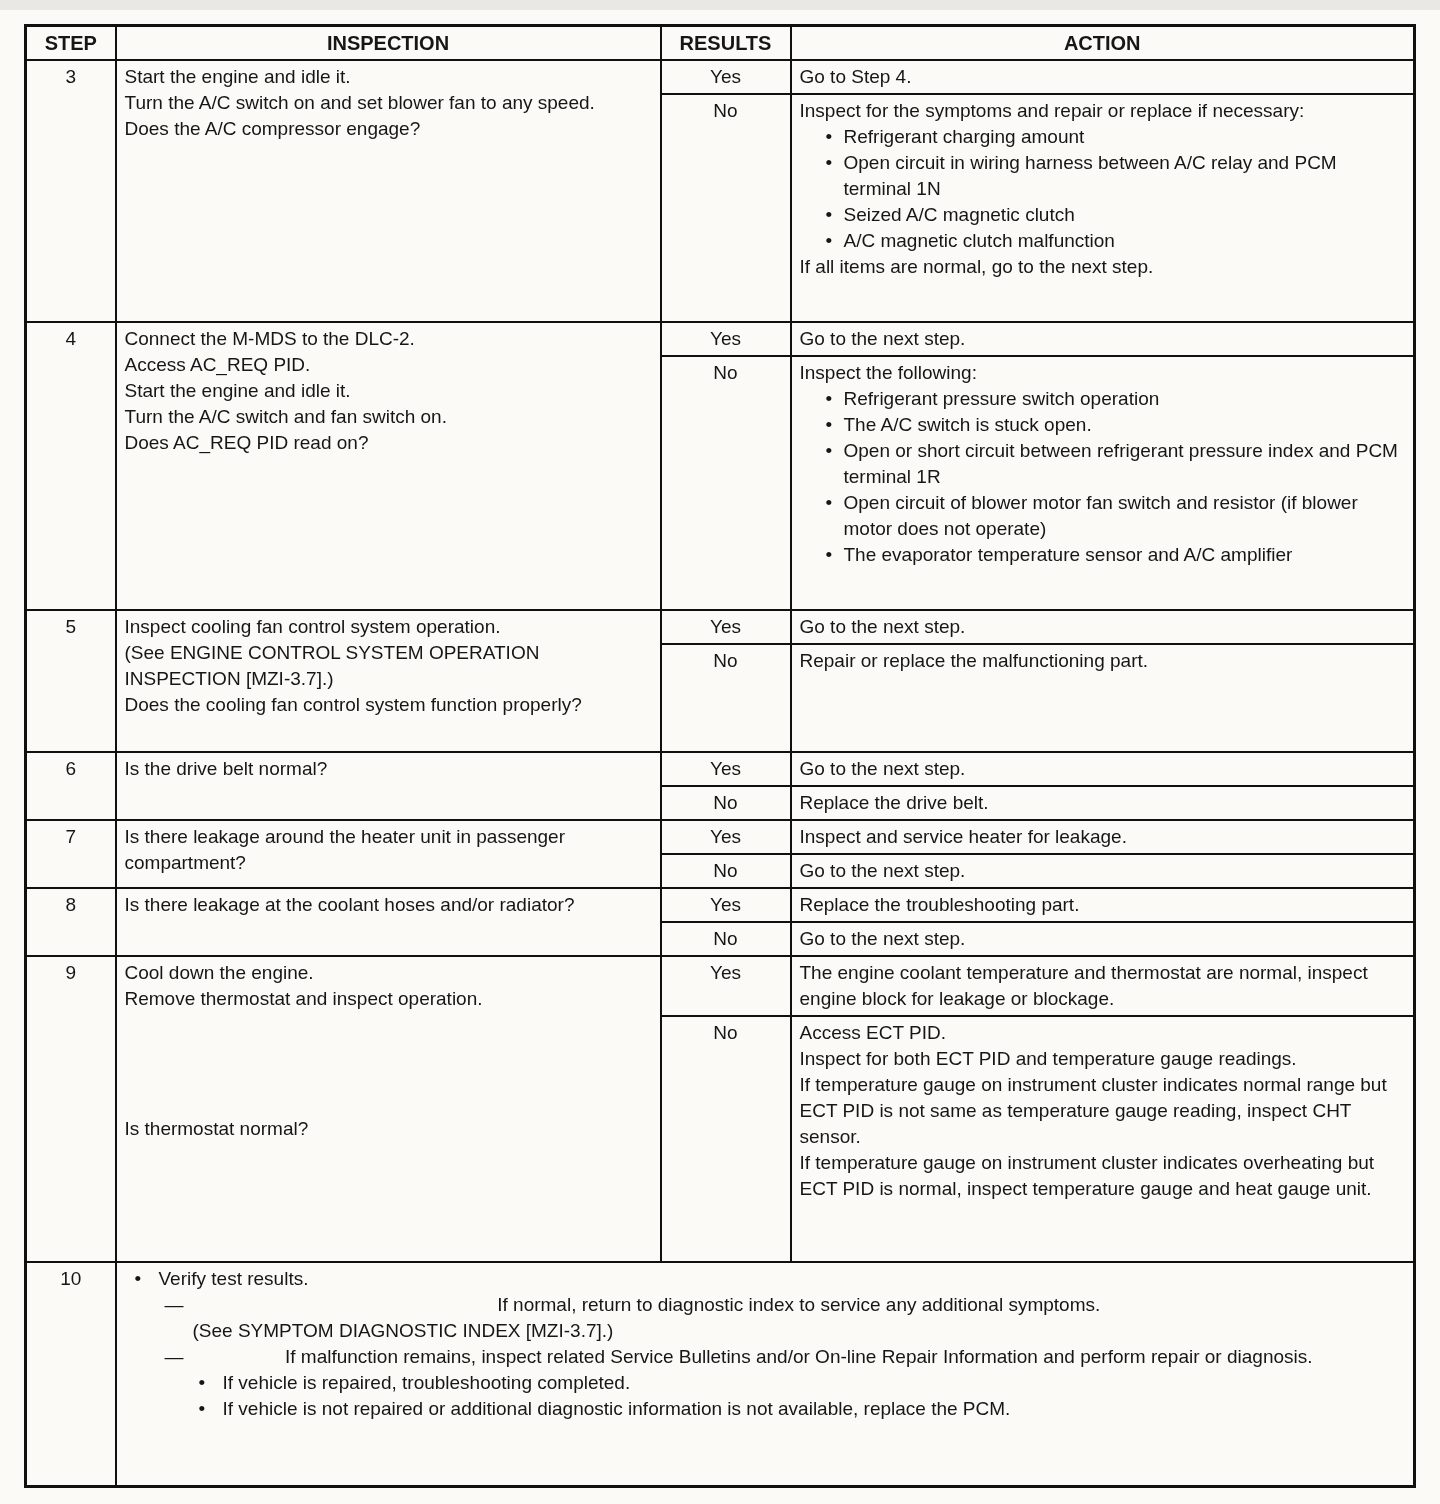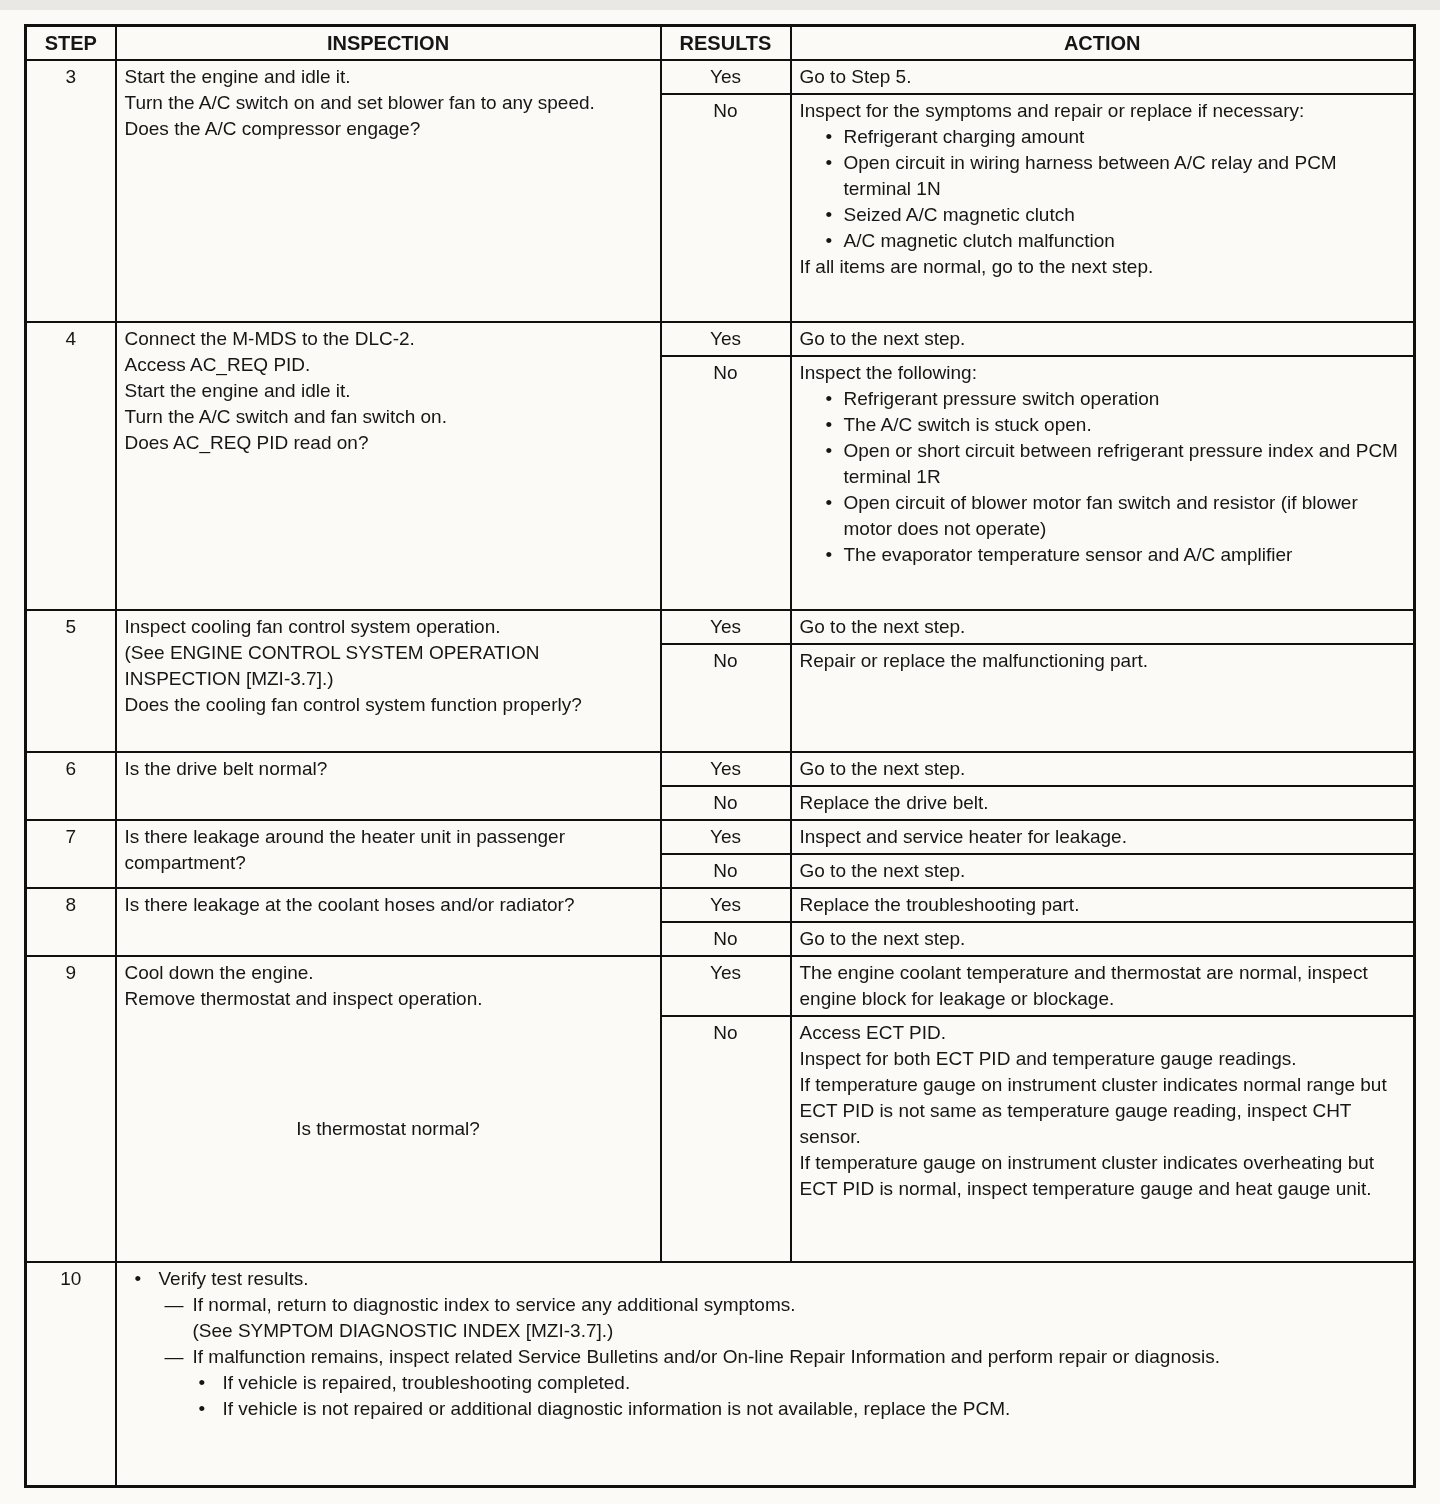--- a/index.html
+++ b/index.html
@@ -53,26 +53,26 @@
   }
   ul.bullets li::before {
     content: "\2022";
     position: absolute;
     left: 2px;
     top: 0;
   }
   
   .vline { position: relative; }
   .lvl1 { margin-left: 8px;  padding-left: 26px; }
-  .lvl2 { margin-left: 40px; padding-left: 28px; }
+  .lvl2 { margin-left: 40px; padding-left: 28px; text-align: center; }
   .lvl2b{ margin-left: 68px; }
   .lvl3 { margin-left: 72px; padding-left: 26px; }
   .m-bullet::before { content: "\2022"; position: absolute; left: 2px; top: 0; }
   .m-dash::before   { content: "\2014"; position: absolute; left: 0; top: 0; }
-  .insp-bottom { margin-top: 104px; text-align: center; }
+  .insp-bottom { margin-top: 104px; }
 </style>
 </head>
 <body>
 
 <div class="page">
   <table class="diag">
     <colgroup>
       <col style="width:90px">
       <col style="width:545px">
       <col style="width:130px">
@@ -86,21 +86,21 @@
       <th>RESULTS</th>
       <th>ACTION</th>
     </tr>
 
     <tr style="height:34px">
       <td class="c-step" rowspan="2">3</td>
       <td class="pre" rowspan="2">Start the engine and idle it.
 Turn the A/C switch on and set blower fan to any speed.
 Does the A/C compressor engage?</td>
       <td class="c-res">Yes</td>
-      <td>Go to Step 5.</td>
+      <td>Go to Step 4.</td>
     </tr>
     <tr style="height:228px">
       <td class="c-res">No</td>
       <td>
         <div class="pre">Inspect for the symptoms and repair or replace if necessary:</div>
         <ul class="bullets">
               <li>Refrigerant charging amount</li>
               <li>Open circuit in wiring harness between A/C relay and PCM terminal 1N</li>
               <li>Seized A/C magnetic clutch</li>
               <li>A/C magnetic clutch malfunction</li>

